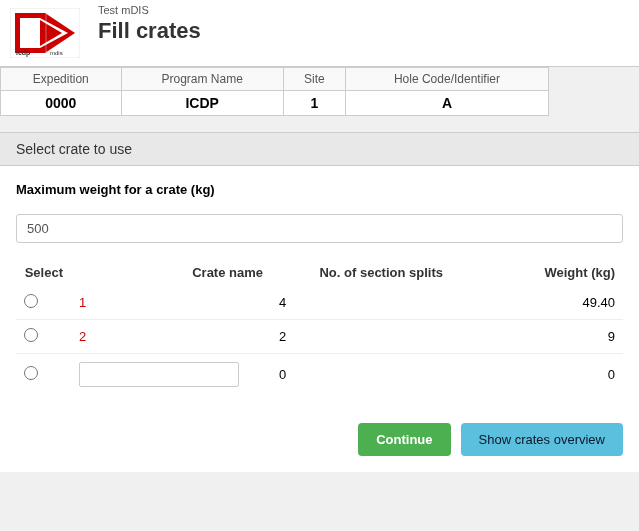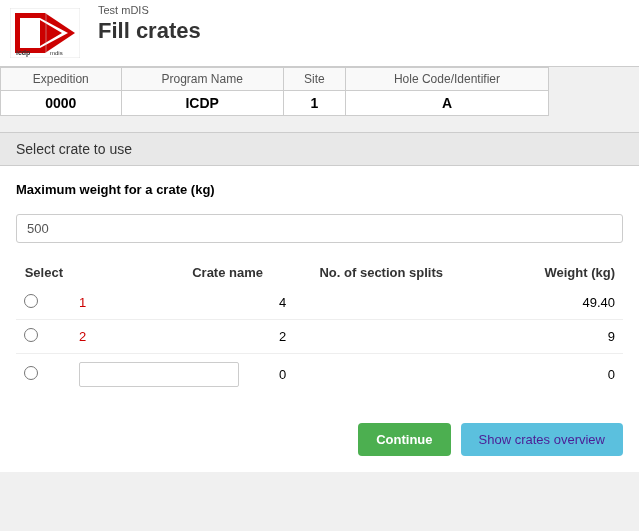--- a/index.html
+++ b/index.html
@@ -171,21 +171,21 @@
       border: none;
       padding: 9px 18px;
       font-size: 13px;
       border-radius: 4px;
       cursor: pointer;
       font-weight: bold;
     }
 
     .btn-show-crates {
       background: #5bc0de;
-      color: #4c1d95;
+      color: #0f172a;
       border: none;
       padding: 9px 18px;
       font-size: 13px;
       border-radius: 4px;
       cursor: pointer;
     }
   </style>
 </head>
 <body>
 

